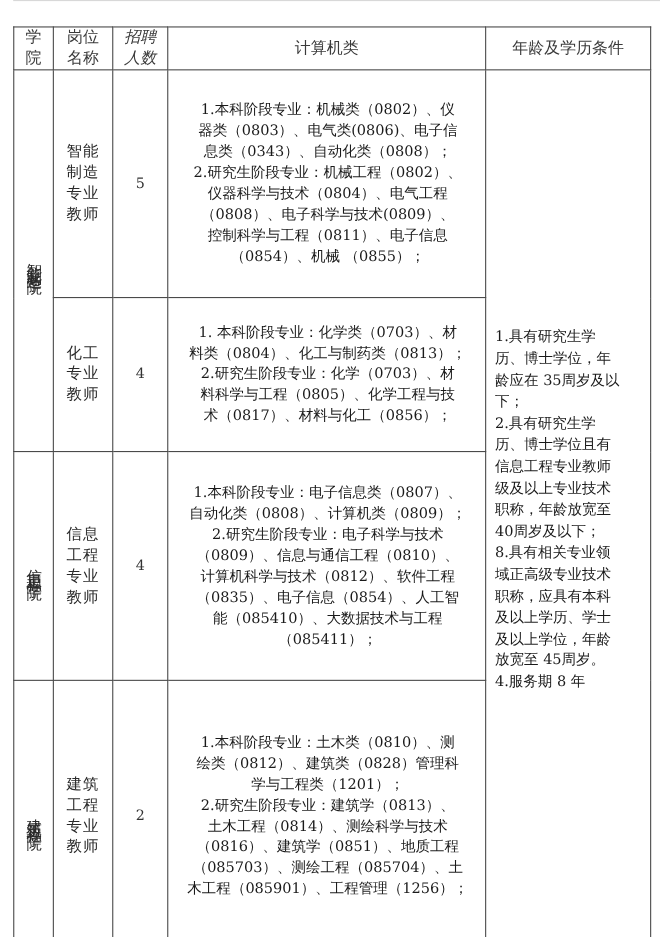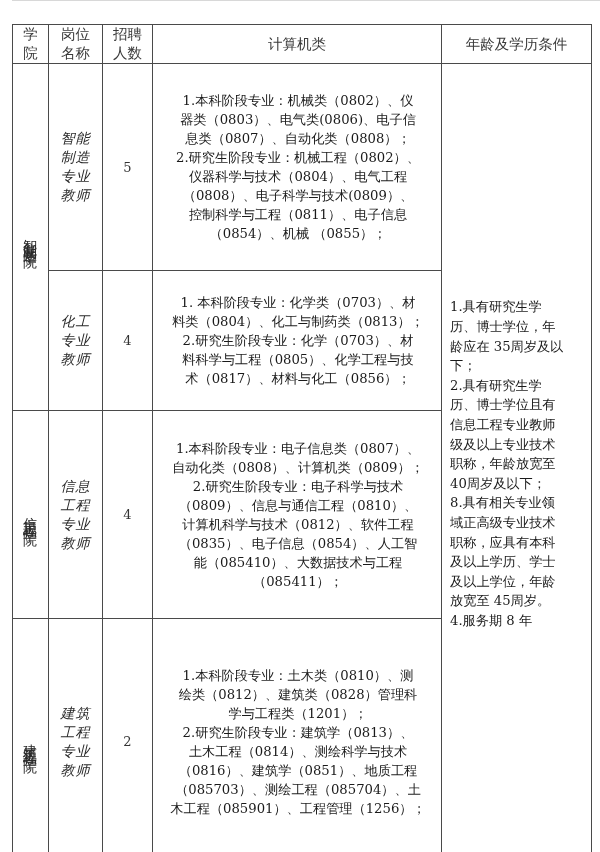--- a/index.html
+++ b/index.html
@@ -54,21 +54,20 @@
     writing-mode: vertical-rl;
     text-orientation: upright;
     margin: 0 auto;
     font-size: 14px;
     letter-spacing: 3px;
     color: #2a2a2a;
   }
   .college-cell { text-align: center; }
   .pos-cell {
     text-align: center;
-    font-style: italic;
   }
   .pos-text {
     display: inline-block;
     width: 30px;
     font-size: 14px;
     line-height: 19px;
     color: #2a2a2a;
     text-align: left;
     word-break: break-all;
     letter-spacing: 1px;
@@ -110,40 +109,40 @@
     </colgroup>
     <thead>
       <tr>
         <th>
             <div style="width:18px;margin:0 auto;">学院</div>
           </th>
         <th>
             <div style="width:30px;margin:0 auto;">岗位名称</div>
           </th>
         <th>
-            <div style="width:30px;margin:0 auto;">招聘人数</div>
+            <div style="width:30px;margin:0 auto;font-style:italic;">招聘人数</div>
           </th>
         <th>计算机类</th>
         <th>年龄及学历条件</th>
       </tr>
     </thead>
     <tbody>
 
       <tr style="height:207px">
         <td class="college-cell" rowspan="2">
           <div class="vertical">智能制造学院</div>
         </td>
         <td class="pos-cell">
           <span class="pos-text">智能制造专业教师</span>
         </td>
         <td class="count-cell">5</td>
         <td class="req-cell">
           <span class="req-line">1.本科阶段专业：机械类（0802）、仪</span>
           <span class="req-line">器类（0803）、电气类(0806)、电子信</span>
-          <span class="req-line">息类（0807）、自动化类（0808）；</span>
+          <span class="req-line">息类（0343）、自动化类（0808）；</span>
           <span class="req-line">2.研究生阶段专业：机械工程（0802）、</span>
           <span class="req-line">仪器科学与技术（0804）、电气工程</span>
           <span class="req-line">（0808）、电子科学与技术(0809）、</span>
           <span class="req-line">控制科学与工程（0811）、电子信息</span>
           <span class="req-line">（0854）、机械 （0855）；</span>
         </td>
         <td class="age-cell" rowspan="4">
           <span class="age-line">1.具有研究生学</span>
           <span class="age-line">历、博士学位，年</span>
           <span class="age-line">龄应在 35周岁及以</span>

